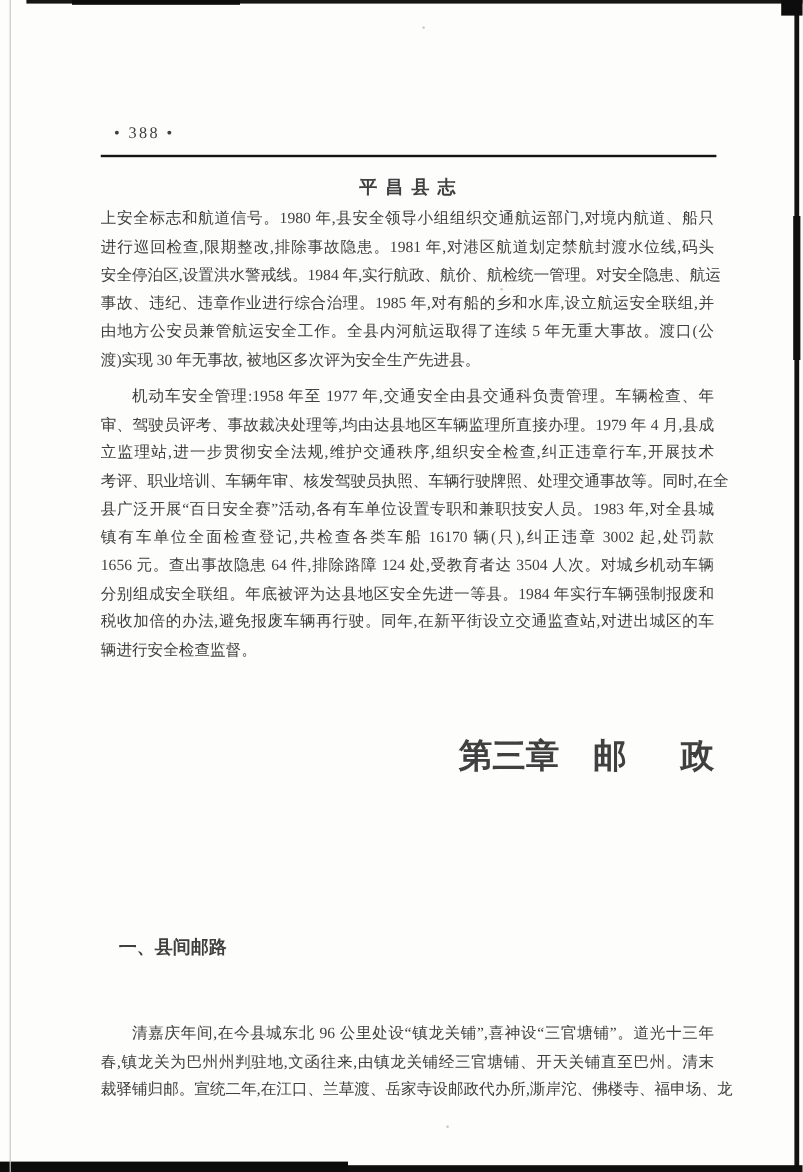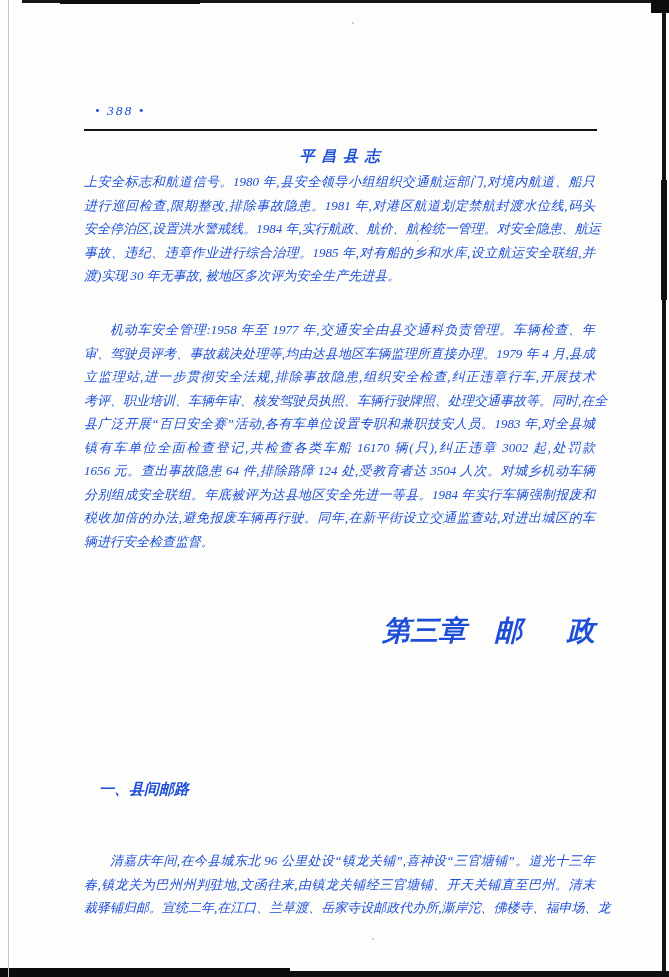--- a/index.html
+++ b/index.html
@@ -2,22 +2,21 @@
 <html><head>
 <meta charset="utf-8">
 <style>
   html,body{margin:0;padding:0;background:#e8e8e8;}
   .page{
     position:relative;
     width:669px;height:977px;
     background:#fdfdfc;
     overflow:hidden;
     font-family:"Liberation Serif","DejaVu Serif",serif;
-    color:#1d4ed8;
-    font-style:italic;
+    color:#404040;
   }
   
   .edge-top{position:absolute;top:0;left:22px;right:0;height:3px;background:#161616;}
   .edge-top-blob{position:absolute;top:0;left:60px;width:140px;height:4px;background:#0d0d0d;}
   .edge-right{position:absolute;top:0;bottom:0;right:3px;width:4px;background:#121212;}
   .edge-right-blob{position:absolute;top:0;right:0;width:18px;height:13px;background:#0d0d0d;}
   .edge-right-bulge{position:absolute;top:180px;right:2px;width:6px;height:120px;background:#101010;}
   .edge-bottom{position:absolute;bottom:0;left:0;right:0;height:6px;background:#0f0f0f;}
   .edge-bottom-thick{position:absolute;bottom:0;left:0;width:290px;height:9px;background:#0c0c0c;}
   .edge-left{position:absolute;top:0;bottom:0;left:8px;width:1px;background:#c6c6c6;}
@@ -83,27 +82,28 @@
     <span class="folio">• 388 •</span>
     <span class="booktitle">平昌县志</span>
   </div>
   <div class="head-rule"></div>
 
   <div class="para noindent" style="top:142px;">
       <div class="tline">上安全标志和航道信号。1980 年,县安全领导小组组织交通航运部门,对境内航道、船只</div>
       <div class="tline">进行巡回检查,限期整改,排除事故隐患。1981 年,对港区航道划定禁航封渡水位线,码头</div>
       <div class="tline">安全停泊区,设置洪水警戒线。1984 年,实行航政、航价、航检统一管理。对安全隐患、航运</div>
       <div class="tline">事故、违纪、违章作业进行综合治理。1985 年,对有船的乡和水库,设立航运安全联组,并</div>
+      <div class="tline">由地方公安员兼管航运安全工作。全县内河航运取得了连续 5 年无重大事故。渡口(公</div>
       <div class="tline tlast">渡)实现 30 年无事故, 被地区多次评为安全生产先进县。</div>
     </div>
 
   <div class="para" style="top:290px;">
       <div class="tline">机动车安全管理:1958 年至 1977 年,交通安全由县交通科负责管理。车辆检查、年</div>
       <div class="tline">审、驾驶员评考、事故裁决处理等,均由达县地区车辆监理所直接办理。1979 年 4 月,县成</div>
-      <div class="tline">立监理站,进一步贯彻安全法规,排除事故隐患,组织安全检查,纠正违章行车,开展技术</div>
+      <div class="tline">立监理站,进一步贯彻安全法规,维护交通秩序,组织安全检查,纠正违章行车,开展技术</div>
       <div class="tline">考评、职业培训、车辆年审、核发驾驶员执照、车辆行驶牌照、处理交通事故等。同时,在全</div>
       <div class="tline">县广泛开展“百日安全赛”活动,各有车单位设置专职和兼职技安人员。1983 年,对全县城</div>
       <div class="tline">镇有车单位全面检查登记,共检查各类车船 16170 辆(只),纠正违章 3002 起,处罚款</div>
       <div class="tline">1656 元。查出事故隐患 64 件,排除路障 124 处,受教育者达 3504 人次。对城乡机动车辆</div>
       <div class="tline">分别组成安全联组。年底被评为达县地区安全先进一等县。1984 年实行车辆强制报废和</div>
       <div class="tline">税收加倍的办法,避免报废车辆再行驶。同年,在新平街设立交通监查站,对进出城区的车</div>
       <div class="tline tlast">辆进行安全检查监督。</div>
     </div>
 
   <div class="chapter">

